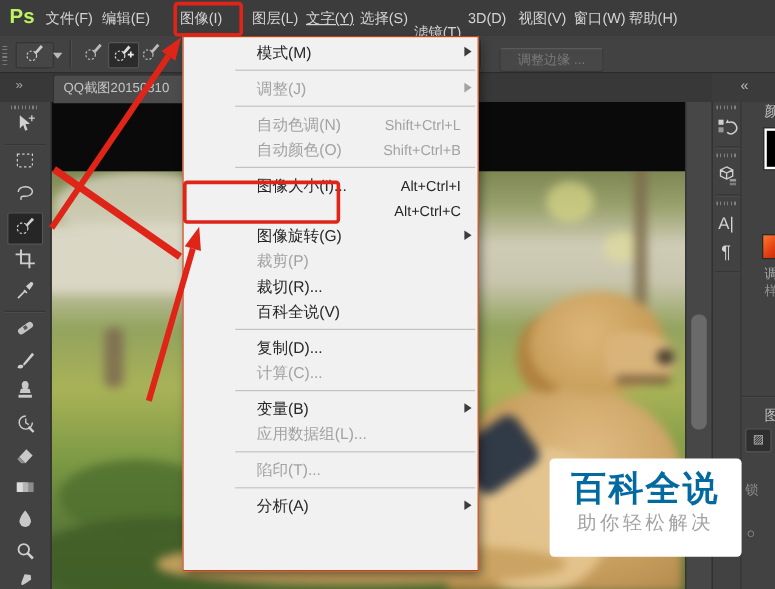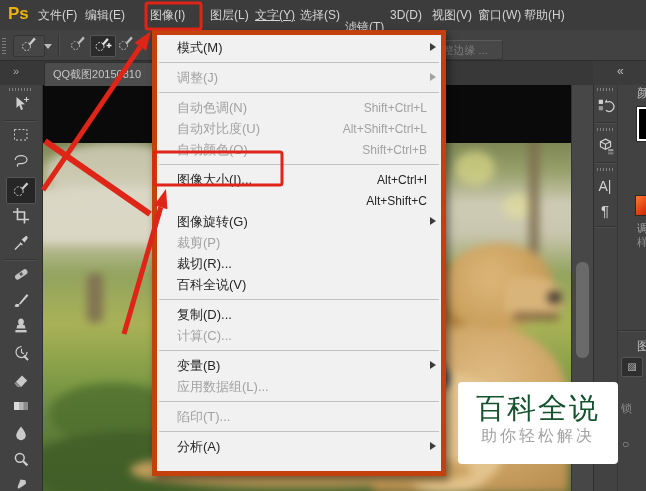--- a/index.html
+++ b/index.html
@@ -4,21 +4,21 @@
 <style>
   html,body{margin:0;padding:0;}
   body{
     position:relative;width:646px;height:491px;overflow:hidden;
     background:#3b3b3b;
     font-family:"Liberation Sans","DejaVu Sans",sans-serif;
     -webkit-font-smoothing:antialiased;
   }
   
   #menubar{position:absolute;left:0;top:0;width:646px;height:30px;background:#3c3c3c;border-bottom:1px solid #2e2e2e;z-index:20;}
-  #ps-logo{position:absolute;left:8px;top:4px;font-size:17px;font-weight:bold;color:#eab308;letter-spacing:0;}
+  #ps-logo{position:absolute;left:8px;top:4px;font-size:17px;font-weight:bold;color:#bef264;letter-spacing:0;}
   .mb-item{position:absolute;top:0;height:30px;line-height:30px;font-size:12px;color:#d4d4d4;white-space:nowrap;}
   
   #optionsbar{position:absolute;left:0;top:30px;width:646px;height:30px;background:#424242;border-bottom:1px solid #2c2c2c;z-index:20;}
   .grip-v{position:absolute;left:2px;top:6px;width:4px;height:18px;
     background:repeating-linear-gradient(0deg,#7d7d7d 0 1px,transparent 1px 3px);}
   .ob-icon{position:absolute;top:5px;width:24px;height:20px;display:flex;align-items:center;justify-content:center;}
   .ob-box{border:1px solid #353535;border-radius:2px;background:#464646;}
   .ob-box.pressed{background:#2b2b2b;border-color:#555;}
   .ob-caret{position:absolute;left:44px;top:14px;width:0;height:0;border-left:4px solid transparent;border-right:4px solid transparent;border-top:5px solid #b9b9b9;}
   .ob-div{position:absolute;top:4px;width:1px;height:22px;background:#333;box-shadow:1px 0 0 #4e4e4e;}
@@ -48,32 +48,32 @@
   #iconstrip .grip-h{margin:3px auto 3px auto;width:18px;height:3px;background:repeating-linear-gradient(90deg,#808080 0 1px,transparent 1px 3px);}
   .strip-icon{width:22px;height:24px;display:flex;align-items:center;justify-content:center;color:#cfcfcf;font-size:13px;}
   .strip-sep{height:1px;background:#333;border-bottom:1px solid #4f4f4f;margin:4px 2px;}
   #dockcol{position:absolute;left:617px;top:85px;width:29px;height:406px;background:#424242;border-left:1px solid #363636;overflow:hidden;z-index:5;color:#bdbdbd;font-size:12px;}
   .dock-txt{position:absolute;left:19px;white-space:nowrap;}
   #swatch-black{position:absolute;left:19px;top:22px;width:24px;height:30px;background:#000;border:2px solid #fff;box-shadow:0 0 0 1px #2a2a2a;}
   #swatch-red{position:absolute;left:17px;top:110px;width:26px;height:19px;background:linear-gradient(135deg,#ff7a30 0%,#e03c10 45%,#8c1a05 100%);border:1px solid #2a2a2a;}
   .dock-sep{position:absolute;left:0;width:29px;height:1px;background:#333;border-bottom:1px solid #4f4f4f;}
   #dock-btn{position:absolute;left:3px;top:272px;width:20px;height:18px;background:#2f2f2f;border:1px solid #555;border-radius:2px;color:#b5b5b5;font-size:10px;text-align:center;line-height:17px;}
   
-  #dropdown{position:absolute;left:152px;top:30px;width:294px;height:446px;background:#f1f1f1;border:5px solid #c2410c;box-shadow:3px 4px 8px rgba(0,0,0,.45);z-index:30;box-sizing:border-box;padding-top:2px;}
+  #dropdown{position:absolute;left:152px;top:30px;width:247px;height:446px;background:#f1f1f1;border:1px solid #c2410c;box-shadow:3px 4px 8px rgba(0,0,0,.45);z-index:30;box-sizing:border-box;padding-top:2px;padding-left:41px;}
   .menu-item{height:21px;display:flex;align-items:center;font-size:13px;color:#262626;position:relative;}
   .menu-item .lbl{margin-left:20px;white-space:nowrap;}
   .menu-item .sc{margin-left:auto;margin-right:14px;white-space:nowrap;font-size:12px;}
   .menu-item .sub{position:absolute;right:5px;top:6px;width:0;height:0;border-top:4.5px solid transparent;border-bottom:4.5px solid transparent;border-left:6px solid #3c3c3c;}
   .menu-item.disabled{color:#a2a2a2;}
   .menu-item.disabled .sub{border-left-color:#a2a2a2;}
   .menu-sep{height:9px;position:relative;}
   .menu-sep::after{content:"";position:absolute;left:2px;right:2px;top:4px;height:1px;background:#c2c2c2;}
   
   #watermark{position:absolute;left:458px;top:382px;width:160px;height:82px;background:#fff;border-radius:4px;z-index:50;text-align:center;}
-  #wm-title{margin-top:10px;font-size:29px;font-weight:normal;color:#14532d;letter-spacing:2px;line-height:32px;}
+  #wm-title{margin-top:10px;font-size:29px;font-weight:bold;color:#0369a1;letter-spacing:2px;line-height:32px;}
   #wm-sub{font-size:16px;color:#a2a2a2;letter-spacing:3px;margin-top:2px;}
   
   #annot{position:absolute;left:0;top:0;width:646px;height:491px;z-index:100;pointer-events:none;}
 </style>
 </head>
 <body>
 
 <div id="menubar">
   <span id="ps-logo">Ps</span>
 
@@ -308,34 +308,30 @@
       <span class="lbl">调整(J)</span>
       <span class="sc"></span>
     <span class="sub"></span>
     </div>
     <div class="menu-sep"></div>
     <div class="menu-item disabled">
       <span class="lbl">自动色调(N)</span>
       <span class="sc">Shift+Ctrl+L</span>
     </div>
     <div class="menu-item disabled">
-      <span class="lbl">自动对比度(U)</span>
-      <span class="sc">Alt+Shift+Ctrl+L</span>
-    </div>
-    <div class="menu-item disabled">
       <span class="lbl">自动颜色(O)</span>
       <span class="sc">Shift+Ctrl+B</span>
     </div>
     <div class="menu-sep"></div>
     <div class="menu-item">
       <span class="lbl">图像大小(I)...</span>
       <span class="sc">Alt+Ctrl+I</span>
     </div>
     <div class="menu-item">
-      <span class="sc">Alt+Shift+C</span>
+      <span class="sc">Alt+Ctrl+C</span>
     </div>
     <div class="menu-item">
       <span class="lbl">图像旋转(G)</span>
       <span class="sc"></span>
     <span class="sub"></span>
     </div>
     <div class="menu-item disabled">
       <span class="lbl">裁剪(P)</span>
       <span class="sc"></span>
     </div>

